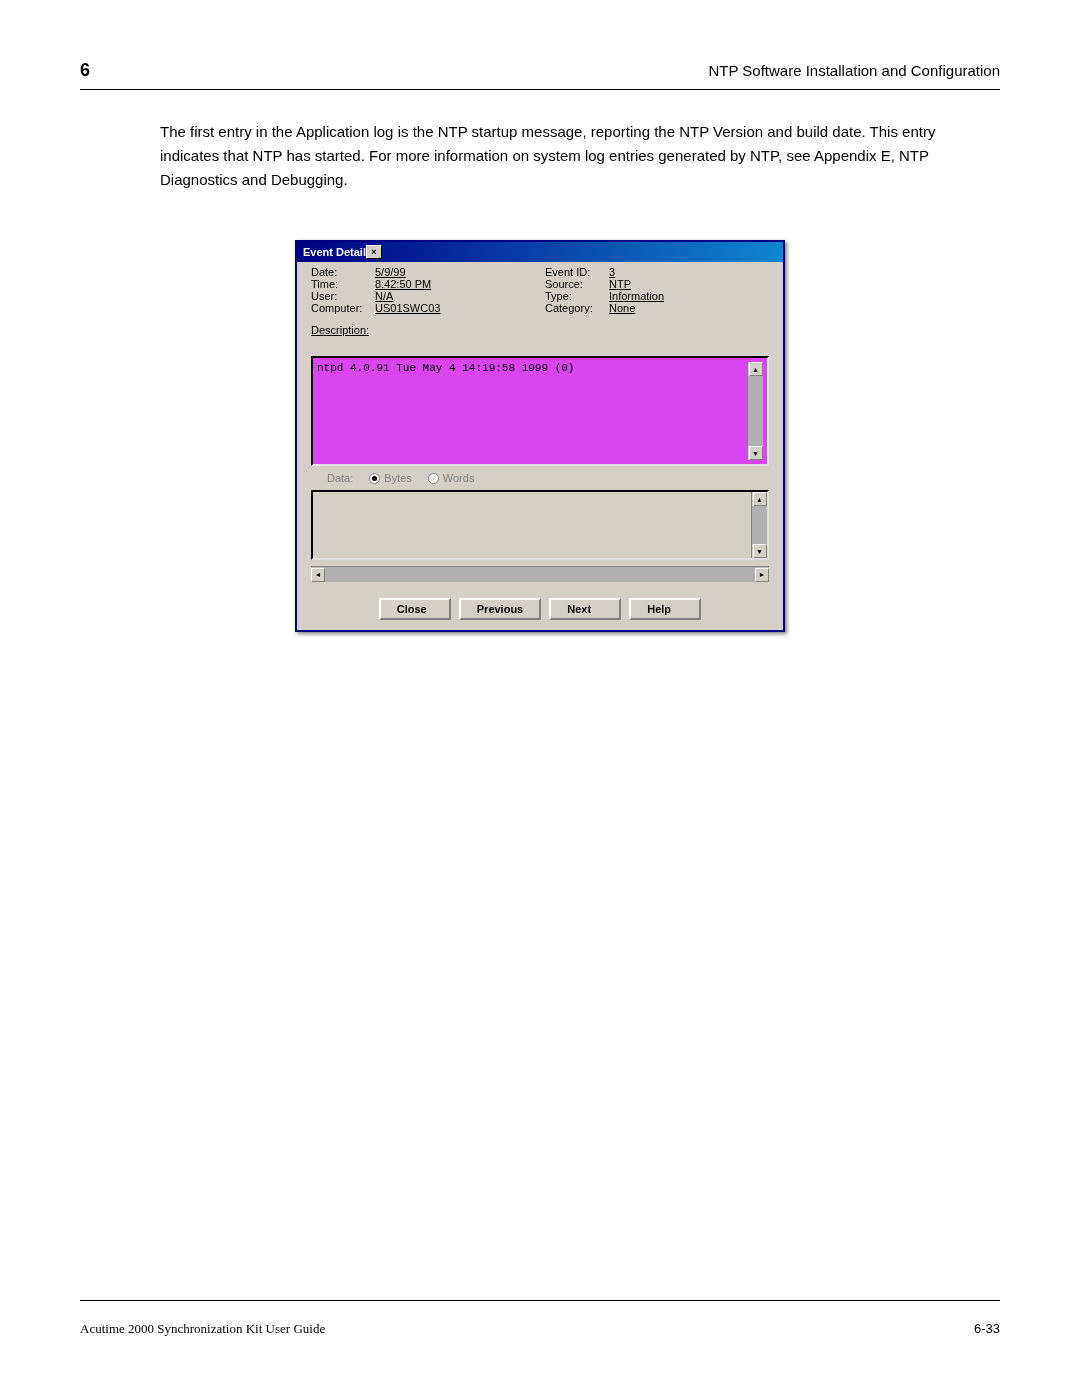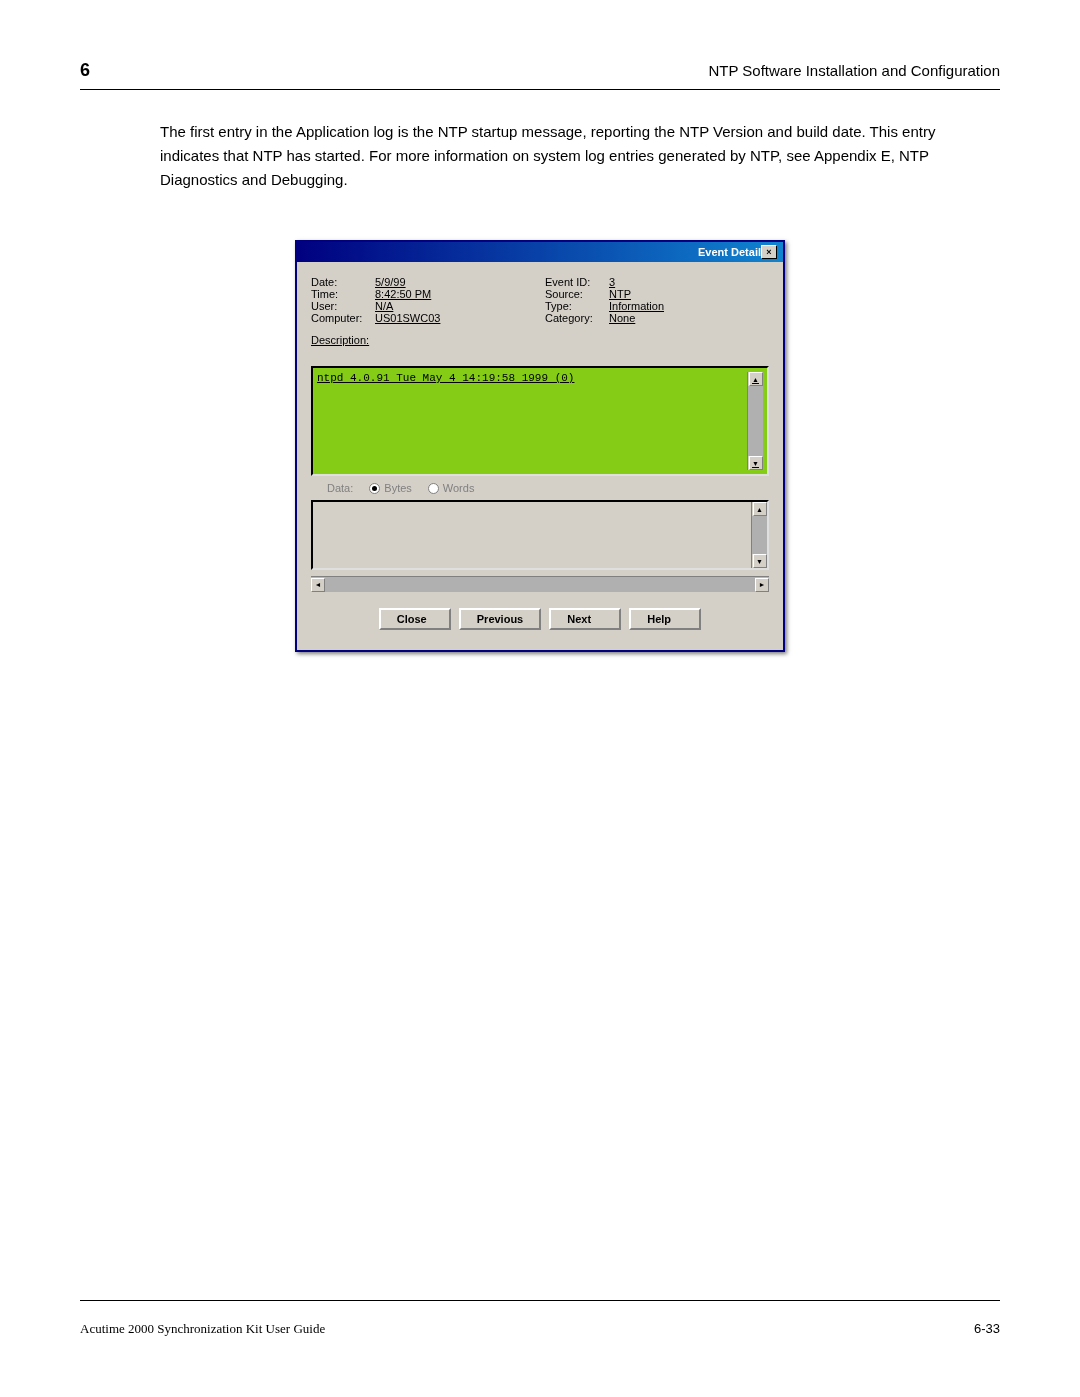--- a/index.html
+++ b/index.html
@@ -67,21 +67,21 @@
       font-family: 'MS Sans Serif', Arial, sans-serif;
       font-size: 11px;
       box-shadow: 2px 2px 4px rgba(0,0,0,0.5);
     }
 
     .win-titlebar {
       background: linear-gradient(to right, #000080, #1084d0);
       color: #ffffff;
       padding: 3px 6px;
       display: flex;
-      justify-content: flex-end;
+      justify-content: flex-start;
       align-items: center;
       font-size: 11px;
       font-weight: bold;
     }
 
     .win-titlebar-title {
       font-size: 11px;
     }
 
     .win-close-btn {
@@ -95,21 +95,21 @@
       align-items: center;
       justify-content: center;
       font-size: 9px;
       font-weight: bold;
       cursor: pointer;
       color: #000;
       font-family: Arial, sans-serif;
     }
 
     .win-body {
-      padding: 14px 14px;
+      padding: 4px 14px;
     }
 
     
     .info-grid {
       display: grid;
       grid-template-columns: 1fr 1fr;
       gap: 2px 10px;
       margin-bottom: 10px;
       font-size: 11px;
     }
@@ -130,34 +130,33 @@
     }
 
     
     .desc-label {
       font-size: 11px;
       margin-bottom: 20px;
       text-decoration: underline;
     }
 
     .text-area {
-      background: #84cc16;
+      background: #d946ef;
       border: 2px inset #808080;
       border-top-color: #404040;
       border-left-color: #404040;
       border-bottom-color: #dfdfdf;
       border-right-color: #dfdfdf;
       width: 100%;
       height: 110px;
       font-size: 11px;
       padding: 4px;
       position: relative;
       overflow: hidden;
       display: flex;
-      text-decoration: underline;
     }
 
     .text-area-content {
       flex: 1;
       overflow: hidden;
       font-family: 'Courier New', monospace;
       font-size: 11px;
     }
 
     .scrollbar-v {

